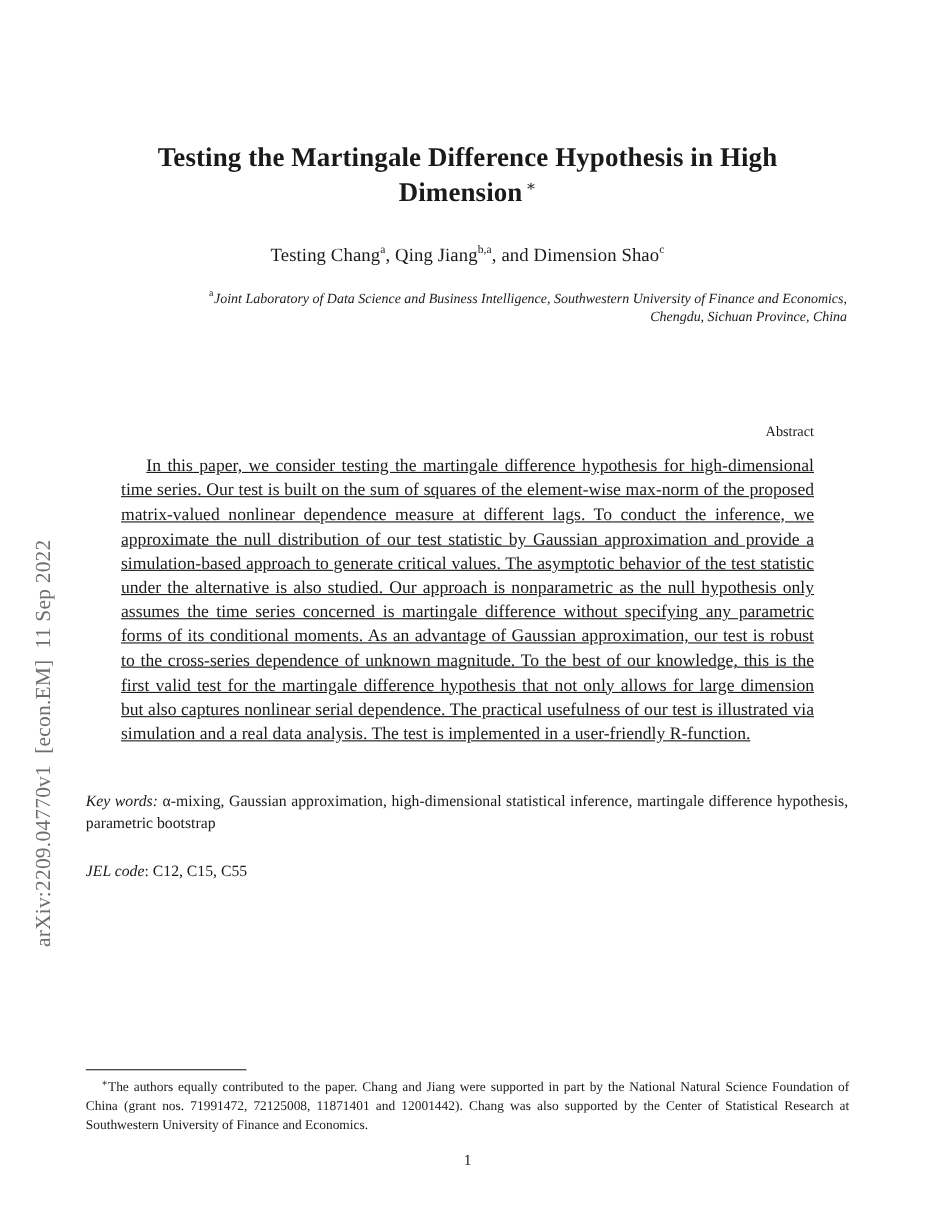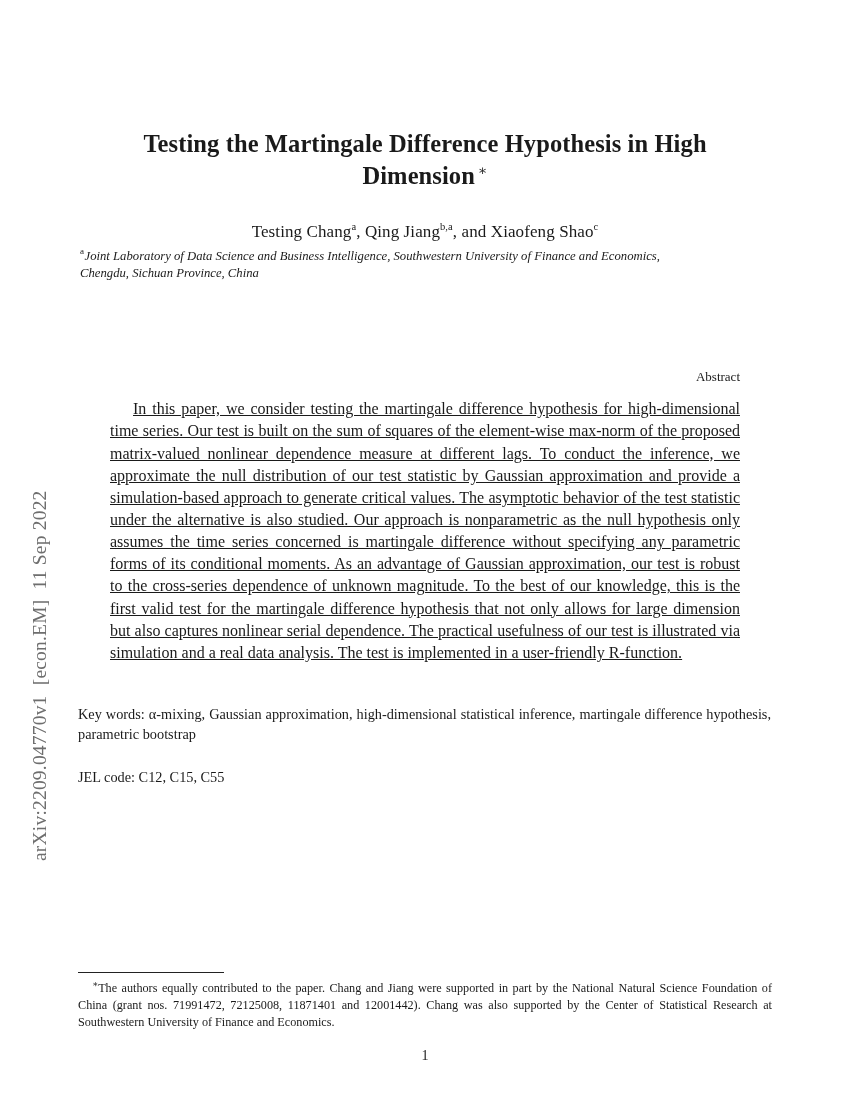--- a/index.html
+++ b/index.html
@@ -76,22 +76,22 @@
     letter-spacing: 0.1px;
   }
   #authors-line sup {
     font-size: 10.5px;
     vertical-align: super;
     line-height: 0;
   }
 
   
   #affiliations {
-    margin-top: 6px;
-    text-align: left;
+    margin-top: 21px;
+    text-align: right;
     font-size: 12.7px;
     font-style: italic;
     line-height: 1.40;
   }
   #affiliations .aff-line {
     display: block;
     padding: 0 2px;
   }
   #affiliations sup {
     font-size: 9px;
@@ -129,20 +129,21 @@
     line-height: 1.385;
   }
   #keywords-line {
     text-align: justify;
     padding-right: 1px;
   }
   #jel-line {
     margin-top: 23px;
   }
   .meta-label {
+    font-style: italic;
   }
 
   
   #footnote-block {
     position: absolute;
     left: 0px;
     top: 972px;
     width: 694px;
   }
   #footnote-rule {
@@ -179,21 +180,21 @@
 <div id="arxiv-stamp">
   <div class="stamp-text">arXiv:2209.04770v1  [econ.EM]  11 Sep 2022</div>
 </div>
 
 <div id="page">
 
   <div id="title-block">
     <h1 id="paper-title"><span>Testing the Martingale Difference Hypothesis in High Dimension</span><span class="title-star">∗</span></h1>
   </div>
 
-  <div id="authors-line"><span>Testing Chang</span><sup>a</sup><span>, </span><span>Qing Jiang</span><sup>b,a</sup><span>, and </span><span>Xiaofeng Shao</span><sup>c</sup></div>
+  <div id="authors-line"><span>Testing Chang</span><sup>a</sup><span>, </span><span>Qing Jiang</span><sup>b,a</sup><span>, and </span><span>Dimension Shao</span><sup>c</sup></div>
 
   <div id="affiliations">
     <span class="aff-line"><sup>a</sup><span>Joint Laboratory of Data Science and Business Intelligence, Southwestern University of Finance and Economics,</span></span>
     <span class="aff-line">Chengdu, Sichuan Province, China</span>
   </div>
 
   <div id="abstract-block">
     <div id="abstract-heading">Abstract</div>
     <div id="abstract-text">In this paper, we consider testing the martingale difference hypothesis for high-dimensional time series. Our test is built on the sum of squares of the element-wise max-norm of the proposed matrix-valued nonlinear dependence measure at different lags. To conduct the inference, we approximate the null distribution of our test statistic by Gaussian approximation and provide a simulation-based approach to generate critical values. The asymptotic behavior of the test statistic under the alternative is also studied. Our approach is nonparametric as the null hypothesis only assumes the time series concerned is martingale difference without specifying any parametric forms of its conditional moments. As an advantage of Gaussian approximation, our test is robust to the cross-series dependence of unknown magnitude. To the best of our knowledge, this is the first valid test for the martingale difference hypothesis that not only allows for large dimension but also captures nonlinear serial dependence. The practical usefulness of our test is illustrated via simulation and a real data analysis. The test is implemented in a user-friendly R-function.</div>
   </div>

